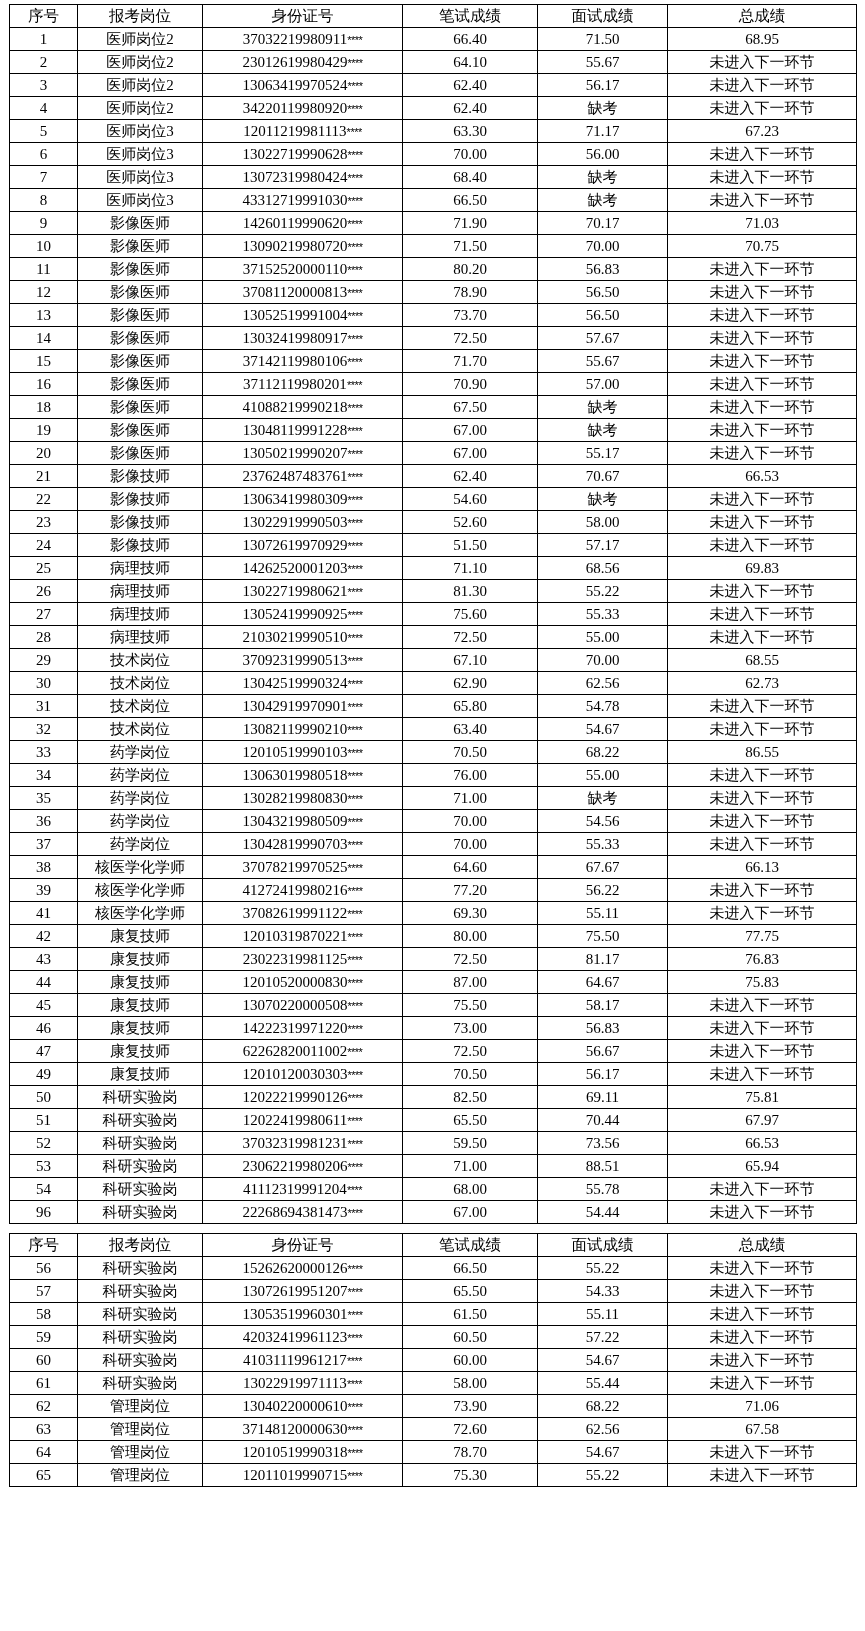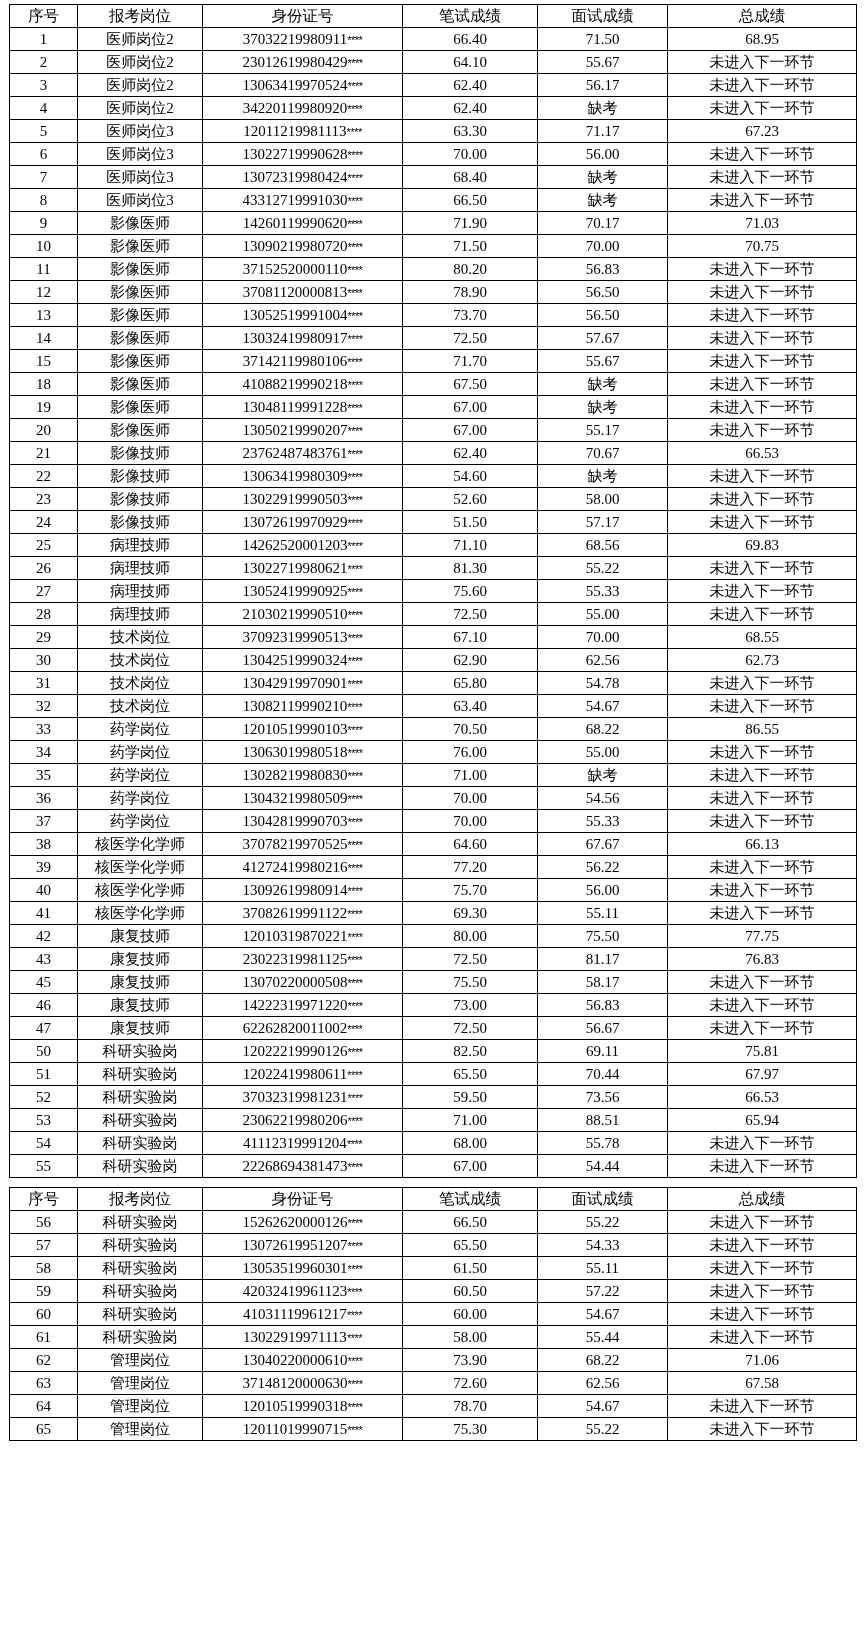--- a/index.html
+++ b/index.html
@@ -195,20 +195,28 @@
           </tr>
           <tr>
             <td>15</td>
             <td>影像医师</td>
             <td class="idnum"><span>37142119980106</span><span class="stars">****</span></td>
             <td>71.70</td>
             <td>55.67</td>
             <td>未进入下一环节</td>
           </tr>
           <tr>
+            <td>16</td>
+            <td>影像医师</td>
+            <td class="idnum"><span>37112119980201</span><span class="stars">****</span></td>
+            <td>70.90</td>
+            <td>57.00</td>
+            <td>未进入下一环节</td>
+          </tr>
+          <tr>
             <td>18</td>
             <td>影像医师</td>
             <td class="idnum"><span>41088219990218</span><span class="stars">****</span></td>
             <td>67.50</td>
             <td>缺考</td>
             <td>未进入下一环节</td>
           </tr>
           <tr>
             <td>19</td>
             <td>影像医师</td>
@@ -371,28 +379,20 @@
           </tr>
           <tr>
             <td>39</td>
             <td>核医学化学师</td>
             <td class="idnum"><span>41272419980216</span><span class="stars">****</span></td>
             <td>77.20</td>
             <td>56.22</td>
             <td>未进入下一环节</td>
           </tr>
           <tr>
-            <td>40</td>
-            <td>核医学化学师</td>
-            <td class="idnum"><span>13092619980914</span><span class="stars">****</span></td>
-            <td>75.70</td>
-            <td>56.00</td>
-            <td>未进入下一环节</td>
-          </tr>
-          <tr>
             <td>41</td>
             <td>核医学化学师</td>
             <td class="idnum"><span>37082619991122</span><span class="stars">****</span></td>
             <td>69.30</td>
             <td>55.11</td>
             <td>未进入下一环节</td>
           </tr>
           <tr>
             <td>42</td>
             <td>康复技师</td>
@@ -403,20 +403,28 @@
           </tr>
           <tr>
             <td>43</td>
             <td>康复技师</td>
             <td class="idnum"><span>23022319981125</span><span class="stars">****</span></td>
             <td>72.50</td>
             <td>81.17</td>
             <td>76.83</td>
           </tr>
           <tr>
+            <td>44</td>
+            <td>康复技师</td>
+            <td class="idnum"><span>12010520000830</span><span class="stars">****</span></td>
+            <td>87.00</td>
+            <td>64.67</td>
+            <td>75.83</td>
+          </tr>
+          <tr>
             <td>45</td>
             <td>康复技师</td>
             <td class="idnum"><span>13070220000508</span><span class="stars">****</span></td>
             <td>75.50</td>
             <td>58.17</td>
             <td>未进入下一环节</td>
           </tr>
           <tr>
             <td>46</td>
             <td>康复技师</td>
@@ -427,20 +435,28 @@
           </tr>
           <tr>
             <td>47</td>
             <td>康复技师</td>
             <td class="idnum"><span>62262820011002</span><span class="stars">****</span></td>
             <td>72.50</td>
             <td>56.67</td>
             <td>未进入下一环节</td>
           </tr>
           <tr>
+            <td>49</td>
+            <td>康复技师</td>
+            <td class="idnum"><span>12010120030303</span><span class="stars">****</span></td>
+            <td>70.50</td>
+            <td>56.17</td>
+            <td>未进入下一环节</td>
+          </tr>
+          <tr>
             <td>50</td>
             <td>科研实验岗</td>
             <td class="idnum"><span>12022219990126</span><span class="stars">****</span></td>
             <td>82.50</td>
             <td>69.11</td>
             <td>75.81</td>
           </tr>
           <tr>
             <td>51</td>
             <td>科研实验岗</td>
@@ -467,21 +483,21 @@
           </tr>
           <tr>
             <td>54</td>
             <td>科研实验岗</td>
             <td class="idnum"><span>41112319991204</span><span class="stars">****</span></td>
             <td>68.00</td>
             <td>55.78</td>
             <td>未进入下一环节</td>
           </tr>
           <tr>
-            <td>55</td>
+            <td>96</td>
             <td>科研实验岗</td>
             <td class="idnum"><span>22268694381473</span><span class="stars">****</span></td>
             <td>67.00</td>
             <td>54.44</td>
             <td>未进入下一环节</td>
           </tr>
         </tbody>
       </table>
       <table class="score-table">
         <colgroup>

